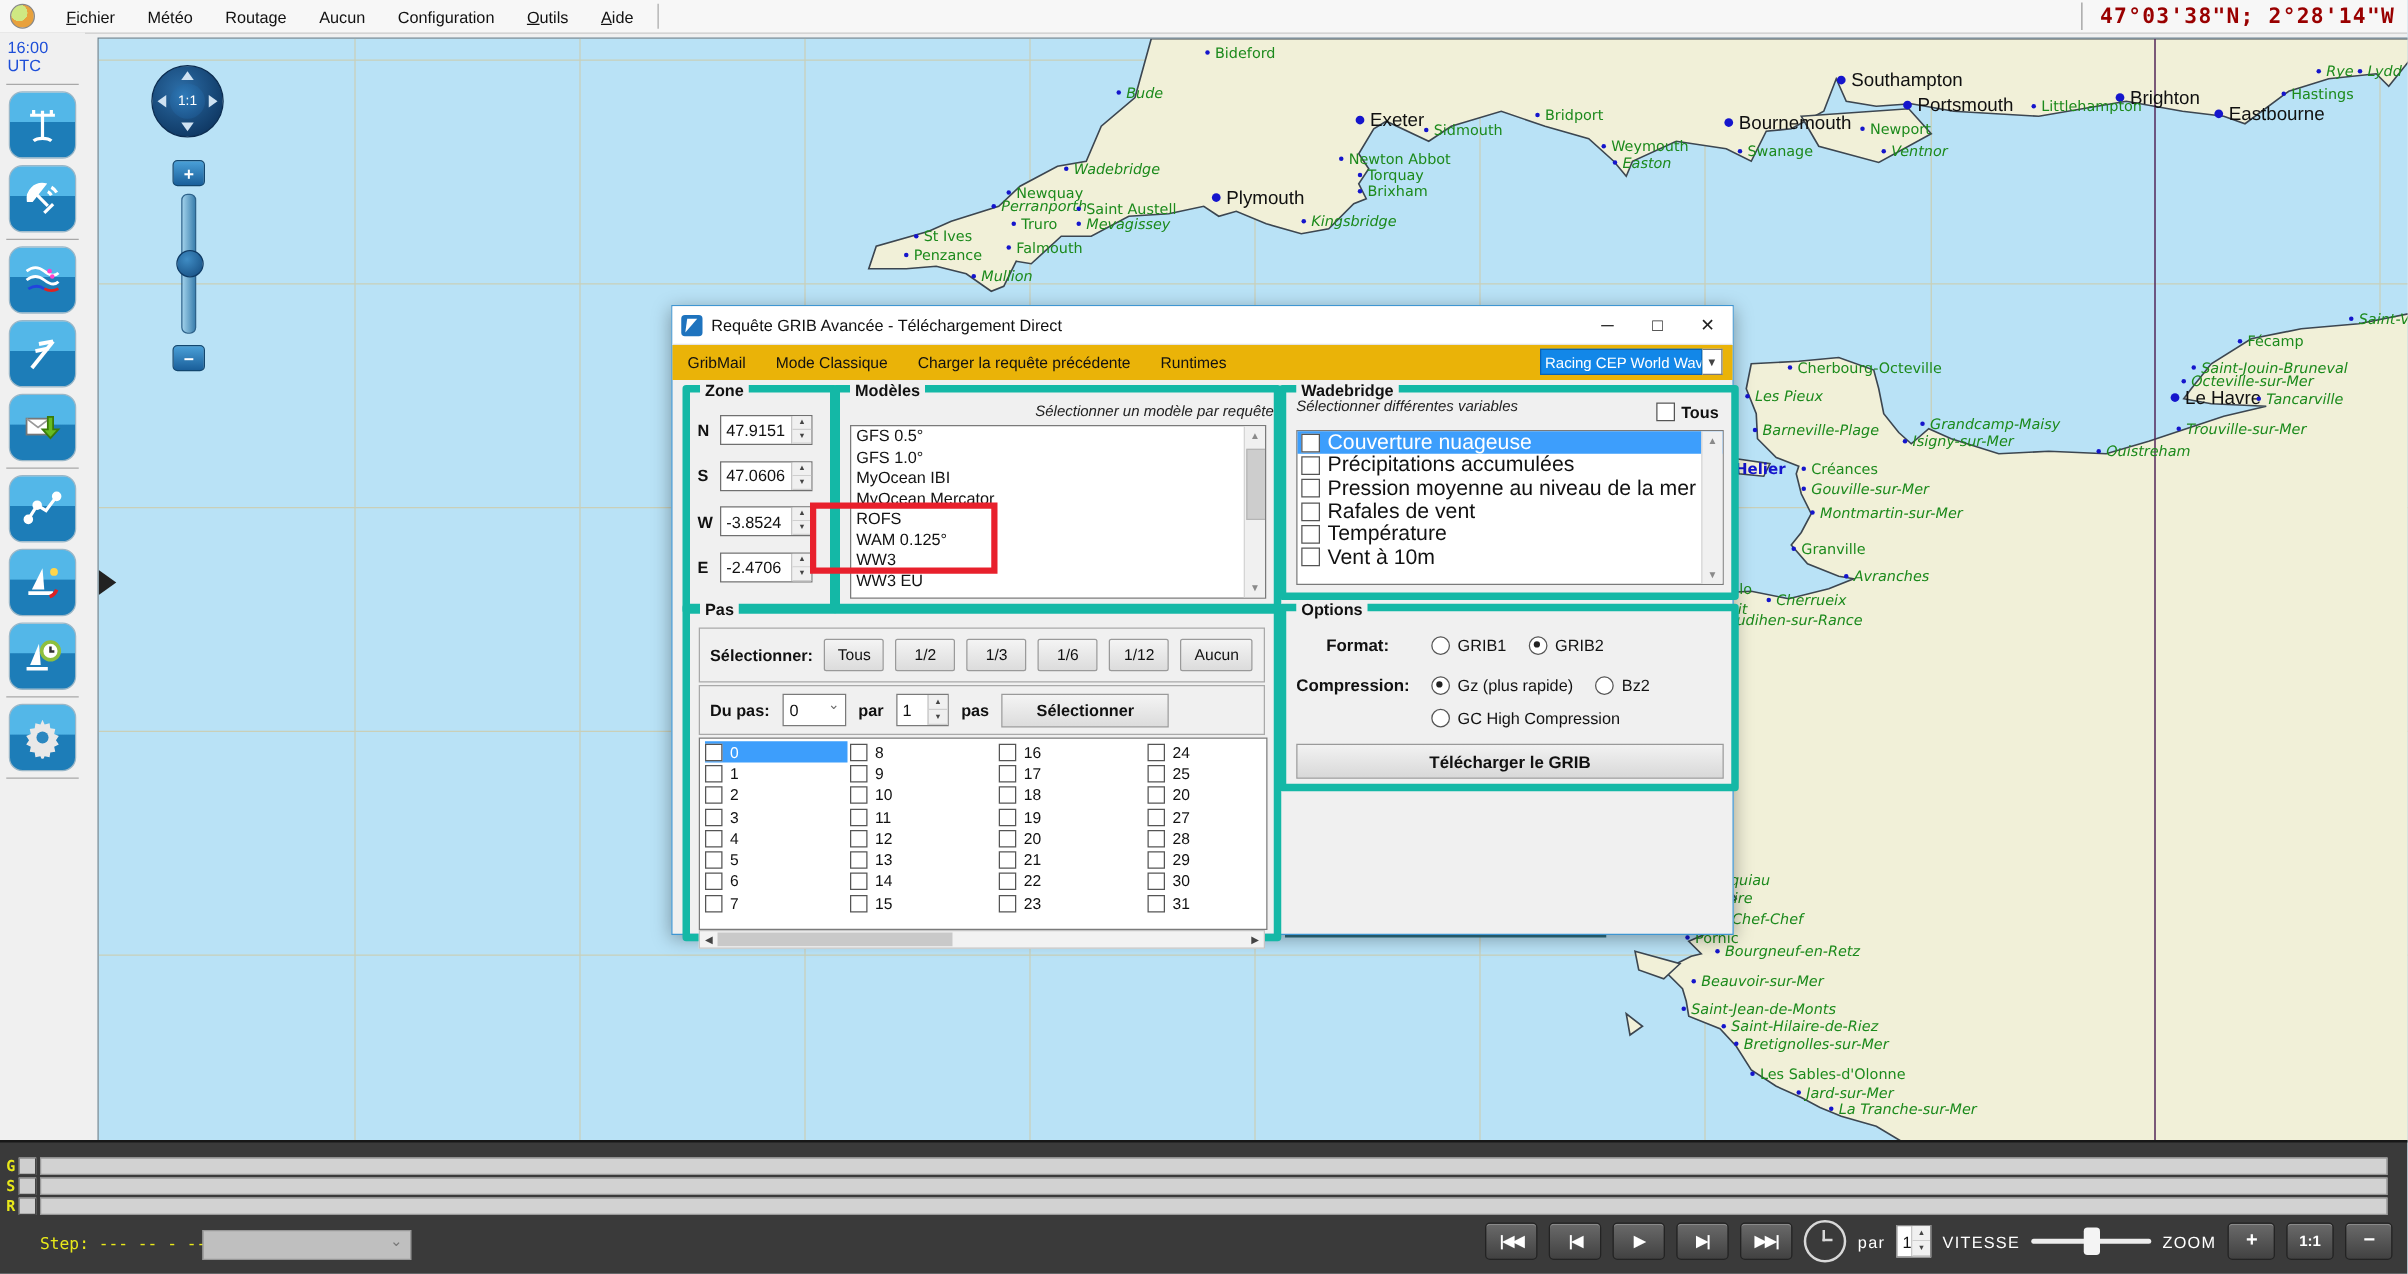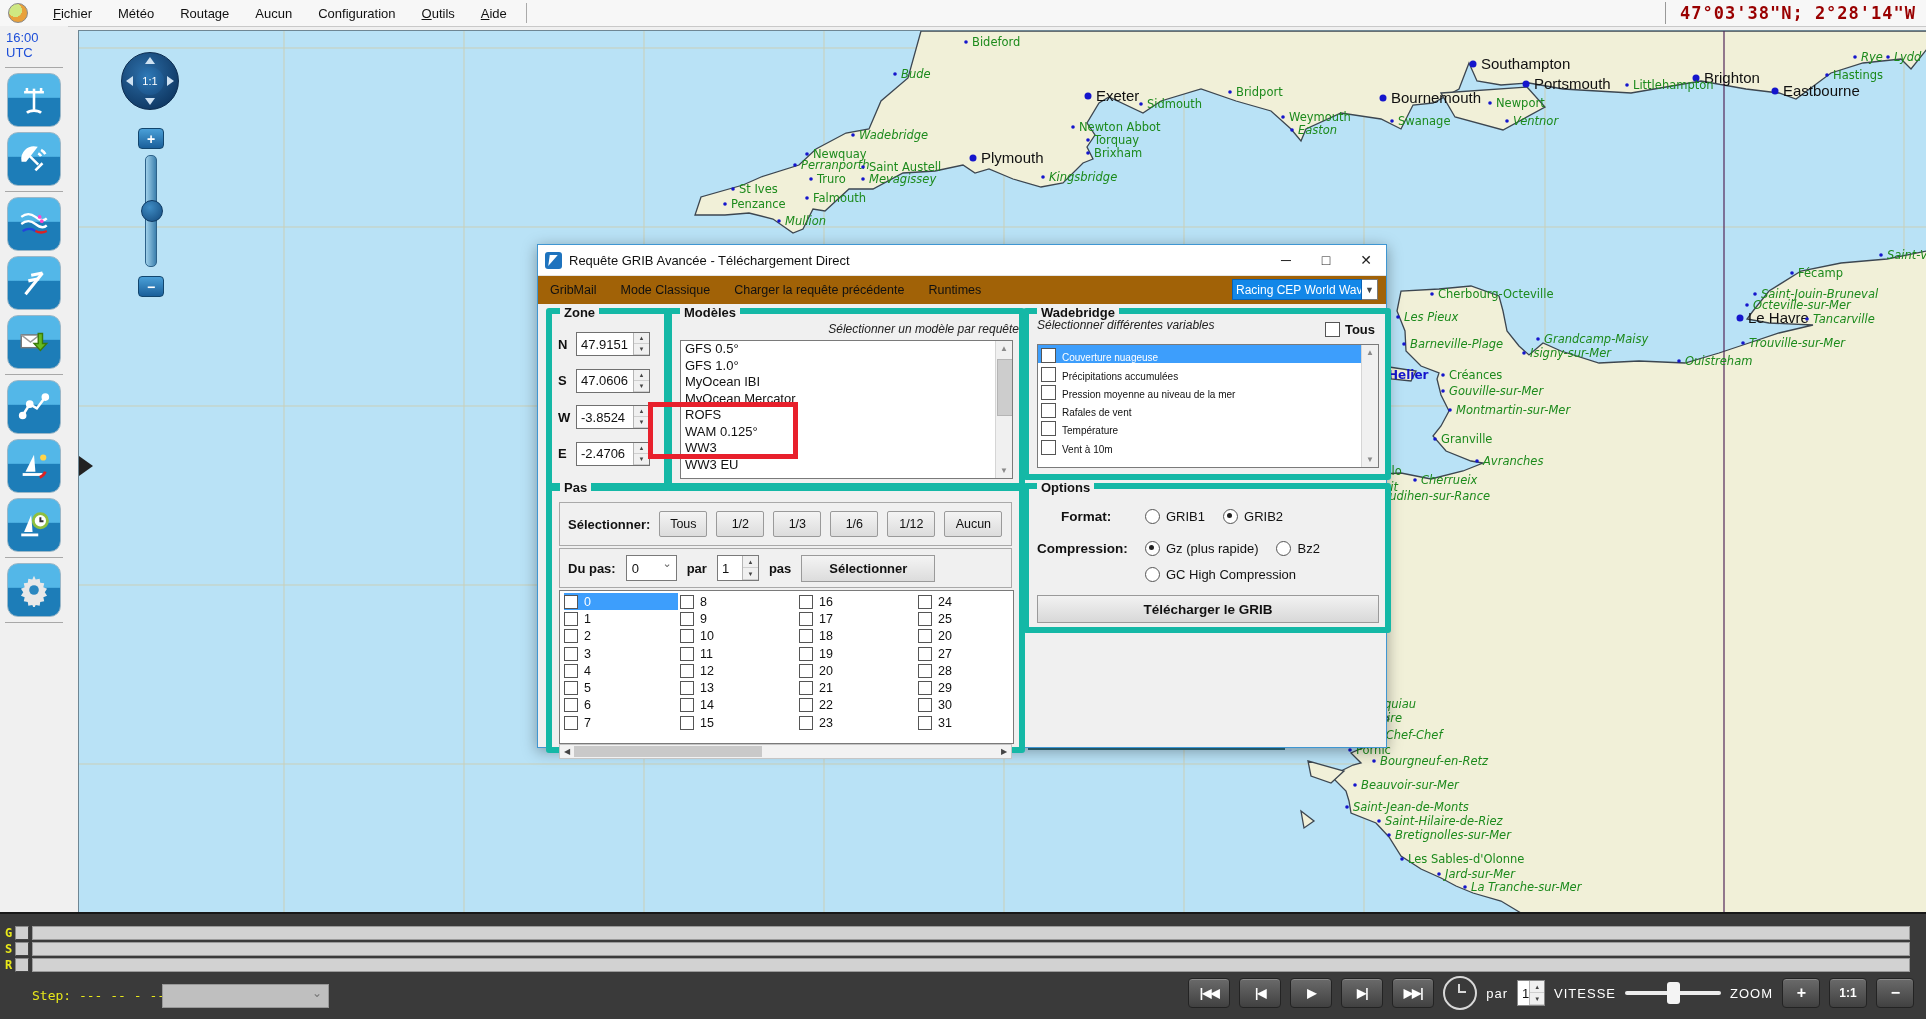--- a/index.html
+++ b/index.html
@@ -55,21 +55,21 @@
   
   #dialog{position:absolute;left:537px;top:244px;width:848px;height:502px;background:#f0f0f0;
      border:1px solid #3f96d2;box-shadow:0 3px 14px rgba(0,0,0,.35);}
   #dlg-titlebar{height:30px;background:#fff;display:flex;align-items:center;border-bottom:1px solid #e4e4e4;}
   #dlg-icon{width:17px;height:17px;margin:0 7px 0 7px;border-radius:3px;background:#1e73be;position:relative;}
   #dlg-icon:before{content:"";position:absolute;left:4px;top:3px;border-left:8px solid #fff;
      border-bottom:11px solid transparent;transform:skewX(-8deg);}
   #dlg-title{font-size:13px;}
   #dlg-controls{margin-left:auto;display:flex;height:30px;}
   .dlg-ctl{width:40px;display:flex;align-items:center;justify-content:center;font-size:14px;cursor:pointer;color:#222;}
-  #dlg-menurow{height:28px;display:flex;align-items:center;background:#a16207;position:relative;}
+  #dlg-menurow{height:28px;display:flex;align-items:center;background:#eab308;position:relative;}
   .dlg-menu-item{padding:0 12px;font-size:12.5px;cursor:pointer;}
   #preset-combo{position:absolute;right:8px;top:3px;width:146px;height:21px;display:flex;cursor:pointer;}
   #preset-value{flex:1;background:#1287e8;border:1px solid #0a62b4;color:#fff;font-size:12px;
      display:flex;align-items:center;padding:0 3px;white-space:nowrap;overflow:hidden;}
   #preset-arrow{width:15px;background:#fff;border:1px solid #7a7a7a;border-left:none;color:#444;
      font-size:9px;display:flex;align-items:center;justify-content:center;}
   .groupbox{position:absolute;border:6px solid #14b8a6;border-radius:3px;}
   .gb-label{position:absolute;top:-9px;left:8px;background:#f0f0f0;padding:0 4px;font-weight:bold;font-size:13px;}
   #gb-zone{left:8px;top:63px;width:112px;height:171px;}
   #gb-models{left:128px;top:63px;width:347px;height:171px;}
@@ -95,21 +95,21 @@
      color:#8a8a8a;font-size:8px;cursor:pointer;}
   .vs-up{top:0;} .vs-down{bottom:0;}
   .vs-thumb{position:absolute;left:1px;width:14px;background:#cdcdcd;border:1px solid #b5b5b5;}
   #red-box{position:absolute;left:110px;top:157px;width:150px;height:57px;border:5px solid #e8202c;
      box-sizing:border-box;pointer-events:none;z-index:6;}
   
   #vars-hint{position:absolute;top:4px;left:8px;}
   #tous-wrap{position:absolute;top:8px;right:10px;display:flex;align-items:center;gap:5px;font-weight:bold;}
   .cb{width:13px;height:13px;background:#fff;border:1px solid #555;display:inline-block;flex:none;cursor:pointer;}
   #vars-list{position:absolute;left:8px;top:30px;width:340px;height:122px;background:#fff;border:1px solid #7a7a7a;}
-  .vi{height:18.3px;display:flex;align-items:flex-end;gap:6px;padding-left:3px;font-size:10px;cursor:pointer;}
+  .vi{height:18.3px;display:flex;align-items:center;gap:6px;padding-left:3px;font-size:17px;cursor:pointer;}
   .vi.sel{background:#3d9efc;color:#fff;}
   
   .inner-box{position:absolute;border:1px solid #a9a9a9;background:#f0f0f0;}
   #pas-box1{left:7px;top:13px;width:453px;height:44px;display:flex;align-items:center;gap:9px;padding-left:8px;box-sizing:border-box;}
   #pas-box1 b{font-size:13px;}
   .pas-btn{width:46px;height:24px;background:linear-gradient(#f4f4f4,#dcdcdc);border:1px solid #9a9a9a;
      border-radius:2px;display:flex;align-items:center;justify-content:center;font-size:12.5px;cursor:pointer;}
   .pas-btn.wide{width:56px;}
   #pas-box2{left:7px;top:59px;width:453px;height:40px;display:flex;align-items:center;gap:10px;padding-left:8px;box-sizing:border-box;}
   #dupas-combo{width:44px;height:24px;background:#fff;border:1px solid #7a7a7a;display:flex;align-items:center;

